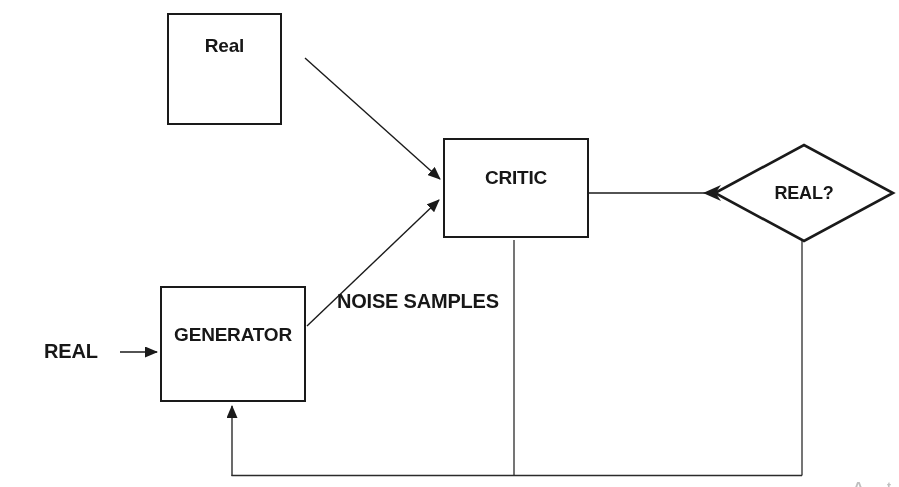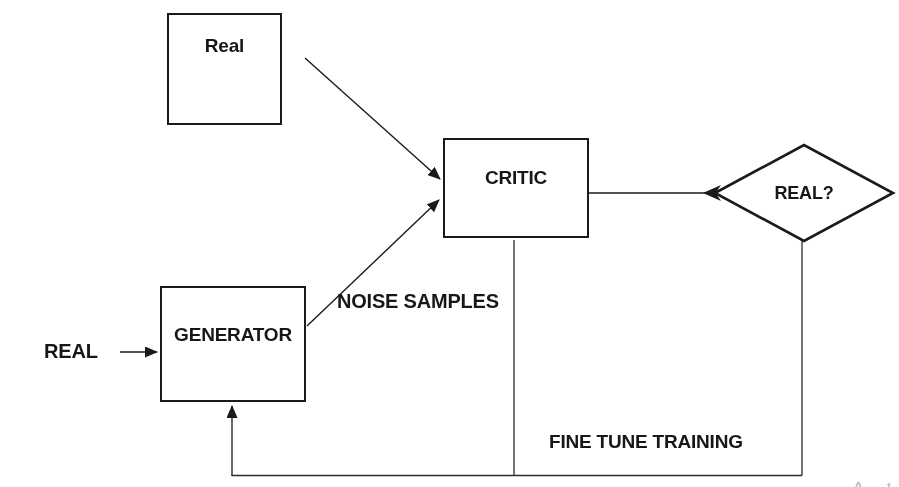--- a/index.html
+++ b/index.html
@@ -96,18 +96,17 @@
     <div>GENERATOR</div>
   </div>
 
   <div class="lbl-decision">REAL?</div>
 
 
   <div class="free-label lbl-noise">REAL</div>
 
   <div class="free-label lbl-fake-samples">NOISE SAMPLES</div>
 
-  <div class="free-label lbl-fine-tune">FINE TUNE TRAINING</div>
 
   <div class="watermark wm-1">A</div>
   <div class="watermark wm-2">t</div>
 
 </div>
 
 </body></html>

